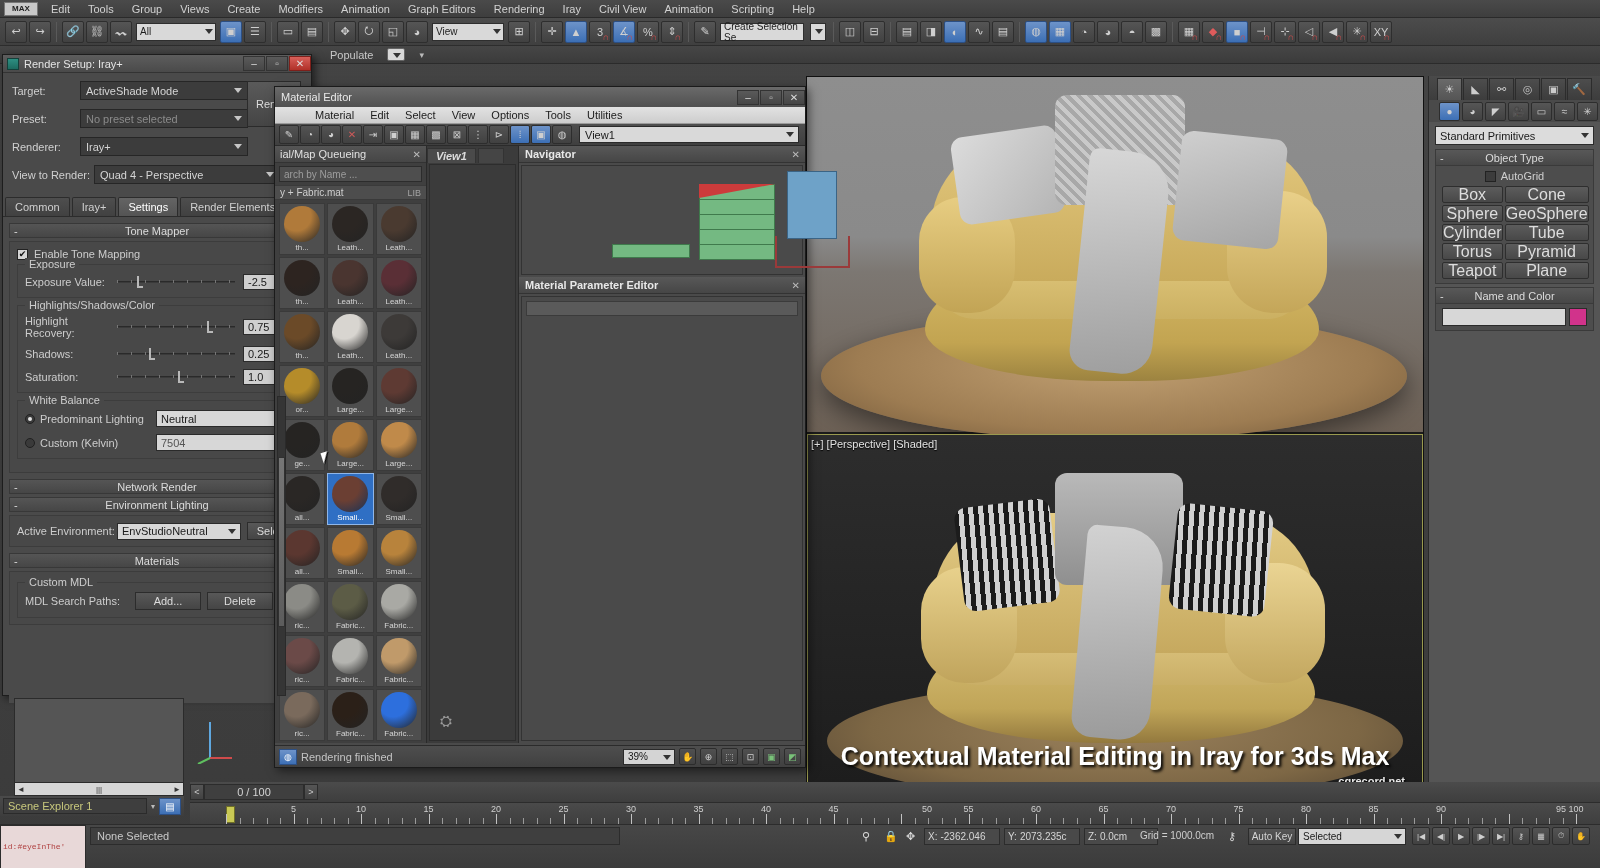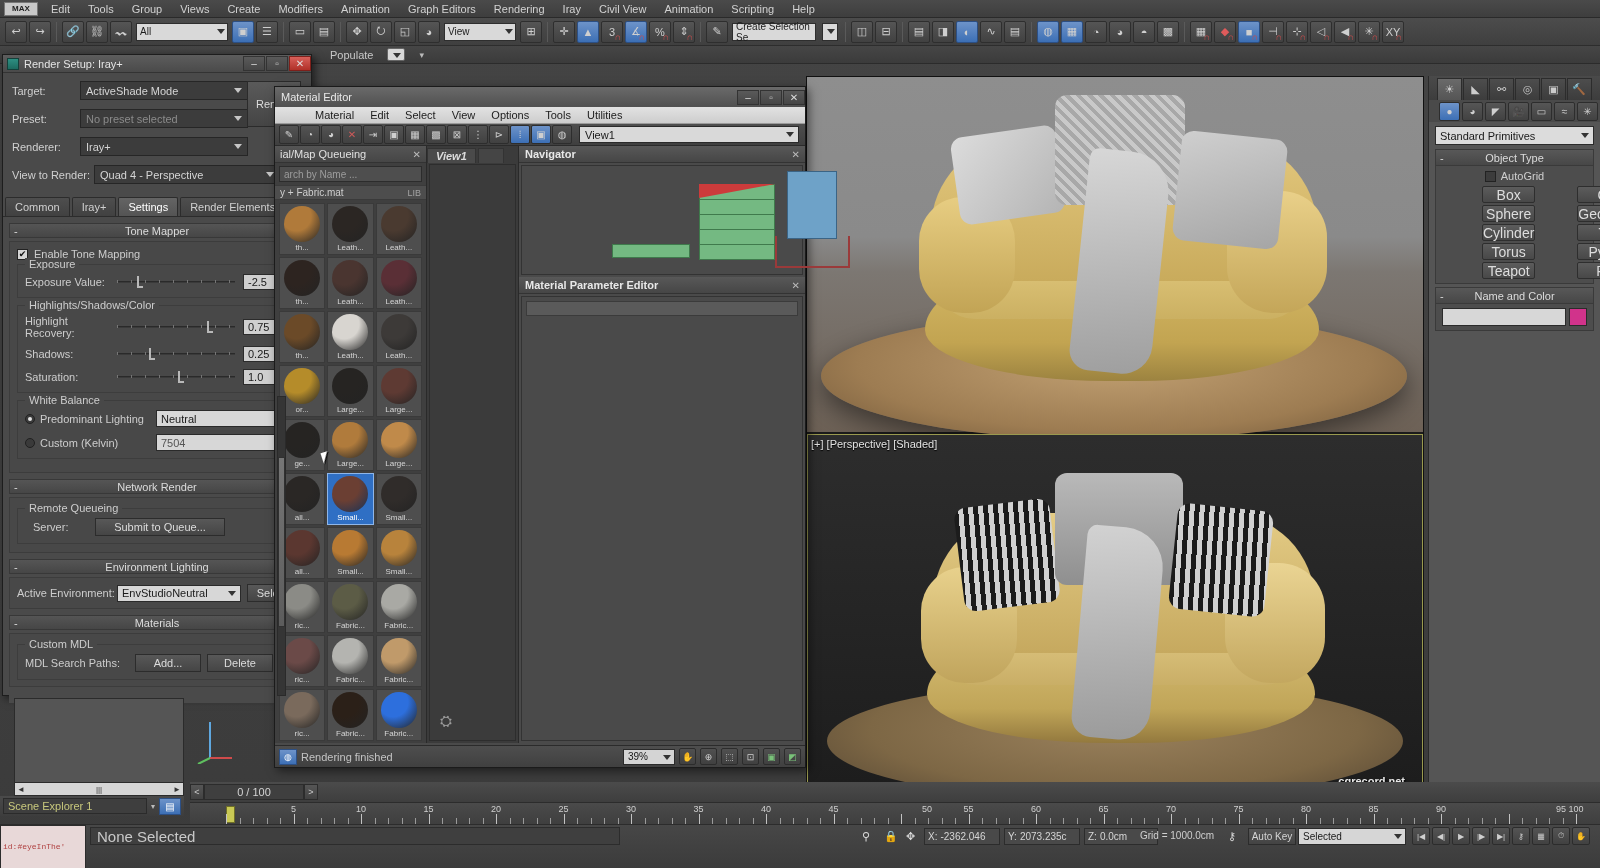--- a/index.html
+++ b/index.html
@@ -98,22 +98,22 @@
   .rhead { height:16px; background:linear-gradient(#585858,#474747);
     border-bottom:1px solid #3a3a3a; font-size:11px; color:#dcdcdc;
     text-align:center; line-height:16px; position:relative; }
   .rhead .minus { position:absolute; left:4px; top:0; }
   .rbody { padding:4px 6px; }
   .chkrow { display:flex; align-items:center; gap:5px; font-size:11px;
     color:#cfcfcf; justify-content:center; margin-bottom:4px; }
   .chk { width:11px; height:11px; background:#3c3c3c; border:1px solid #222; }
   .btngrid { display:grid; grid-template-columns:1fr 1fr; gap:2px; }
   .objbtn { height:17px; background:linear-gradient(#5c5c5c,#484848);
-    border:1px solid #2e2e2e; border-radius:2px; font-size:14px; color:#ddd;
-    display:flex; align-items:center; justify-content:center;margin-left:40px; }
+    border:1px solid #2e2e2e; border-radius:2px; font-size:16px; color:#ddd;
+    display:flex; align-items:center; justify-content:center; }
   .namecolor { display:flex; gap:3px; padding:4px 6px; }
   .namefield { flex:1; height:18px; background:#d7d7d7; border:1px solid #2b2b2b; }
   .colorsw { width:18px; height:18px; background:#d1338b; border:1px solid #2b2b2b; }
 
   
   .rsdlg { position:absolute; left:2px; top:54px; width:310px; height:642px;
     background:#4a4a4a; border:1px solid #1d1d1d; box-shadow:3px 3px 8px rgba(0,0,0,.55); }
   .rstitle { height:18px; background:linear-gradient(#5d5d5d,#4a4a4a);
     display:flex; align-items:center; font-size:11px; color:#e4e4e4;
     padding-left:4px; border-bottom:1px solid #333; }
@@ -320,21 +320,21 @@
   .timecursor { position:absolute; left:36px; top:3px; width:9px; height:17px;
     background:#c9c955; border:1px solid #6f6f28; }
 
   .statusbar { position:absolute; left:0; top:824px; width:1600px; height:44px;
     background:linear-gradient(#474747,#3b3b3b); border-top:1px solid #2c2c2c; }
   .scriptbox { position:absolute; left:0; top:0; width:86px; height:44px;
     background:#e8d8d8; border:1px solid #2c2c2c; overflow:hidden;
     font-family:"Liberation Mono", monospace; font-size:8px; color:#b04040;
     padding:16px 2px 0 2px; }
   .nonesel { position:absolute; left:90px; top:2px; width:530px; height:18px;
-    background:#3f3f3f; border:1px solid #2c2c2c; font-size:15px; color:#c9c9c9;
+    background:#3f3f3f; border:1px solid #2c2c2c; font-size:11px; color:#c9c9c9;
     display:flex; align-items:center; padding-left:6px; }
   .coordbox { position:absolute; top:3px; height:17px; background:#494949;
     border:1px solid #2c2c2c; font-size:10px; color:#d6d6d6; display:flex;
     align-items:center; padding-left:3px; }
   .gridlbl { position:absolute; left:1140px; top:5px; font-size:10px; color:#cfcfcf; }
   .autokey { position:absolute; left:1248px; top:3px; width:48px; height:17px;
     background:linear-gradient(#565656,#434343); border:1px solid #2c2c2c;
     font-size:10px; color:#d5d5d5; display:flex; align-items:center;
     justify-content:center; }
   .selsel { position:absolute; left:1298px; top:3px; width:108px; height:17px;
@@ -374,21 +374,21 @@
     <div class="mi">Help</div>
   </div>
 
   <div class="toolbar">
     <div class="tb">↩</div>
     <div class="tb">↪</div>
     <div class="tbsep"></div>
     <div class="tb">🔗</div>
     <div class="tb">⛓</div>
     <div class="tb">〰</div>
-    <div class="tbcombo" style="width:92px">
+    <div class="tbcombo" style="width:80px">
       <span>All</span>
       <span class="ar"></span>
     </div>
     <div class="tb on">▣</div>
     <div class="tb">☰</div>
     <div class="tbsep"></div>
     <div class="tb">▭</div>
     <div class="tb">▤</div>
     <div class="tbsep"></div>
     <div class="tb">✥</div>
@@ -491,20 +491,21 @@
                   background:repeating-linear-gradient(92deg,#1c1c1c 0 5px,#d2d2d2 5px 10px);
                   transform:rotate(-7deg);"></div>
       <div class="pillow" style="left:248px;top:38px;width:128px;height:112px;
                   background:linear-gradient(#b9b9b9,#8f8f8f);"></div>
       <div class="pillow" style="left:366px;top:72px;width:96px;height:106px;
                   background:repeating-linear-gradient(88deg,#1c1c1c 0 5px,#d2d2d2 5px 10px);
                   transform:rotate(6deg);"></div>
       <div class="throw" style="left:272px;top:92px;width:78px;height:212px;
                   background:linear-gradient(172deg,#d2d2d2,#9a9a9a);transform:rotate(5deg);"></div>
       <div class="vplabel dark">[+] [Perspective] [Shaded]</div>
+      <div class="caption">Contextual Material Editing in Iray for 3ds Max</div>
       <div class="watermark">cgrecord.net</div>
     </div>
   </div>
 
   <div class="cmdpanel">
     <div class="cptabs">
       <div class="cptab on">☀</div>
       <div class="cptab">◣</div>
       <div class="cptab">⚯</div>
       <div class="cptab">◎</div>
@@ -685,29 +686,20 @@
             <span style="width:116px">Custom (Kelvin)</span>
             <span class="wbsel" style="color:#555">7504</span>
             <span class="spin">▲<br>▼</span>
           </div>
         </div>
       </div>
 
       <div class="secthead">
         <span class="minus">-</span>
         <span>Network Render</span>
-      </div>
-      <div class="sectbox">
-        <div class="group" style="margin-bottom:2px">
-          <span class="gl">Remote Queueing</span>
-          <div class="srow" style="margin-bottom:0">
-            <span class="sname" style="width:70px;padding-left:8px">Server:</span>
-            <span class="pbtn" style="flex:1;max-width:130px">Submit to Queue...</span>
-          </div>
-        </div>
       </div>
 
       <div class="secthead">
         <span class="minus">-</span>
         <span>Environment Lighting</span>
       </div>
       <div class="sectbox">
         <div class="srow" style="margin-bottom:0">
           <span class="sname" style="width:100px">Active Environment:</span>
           <span class="wbsel" style="margin-right:6px">

